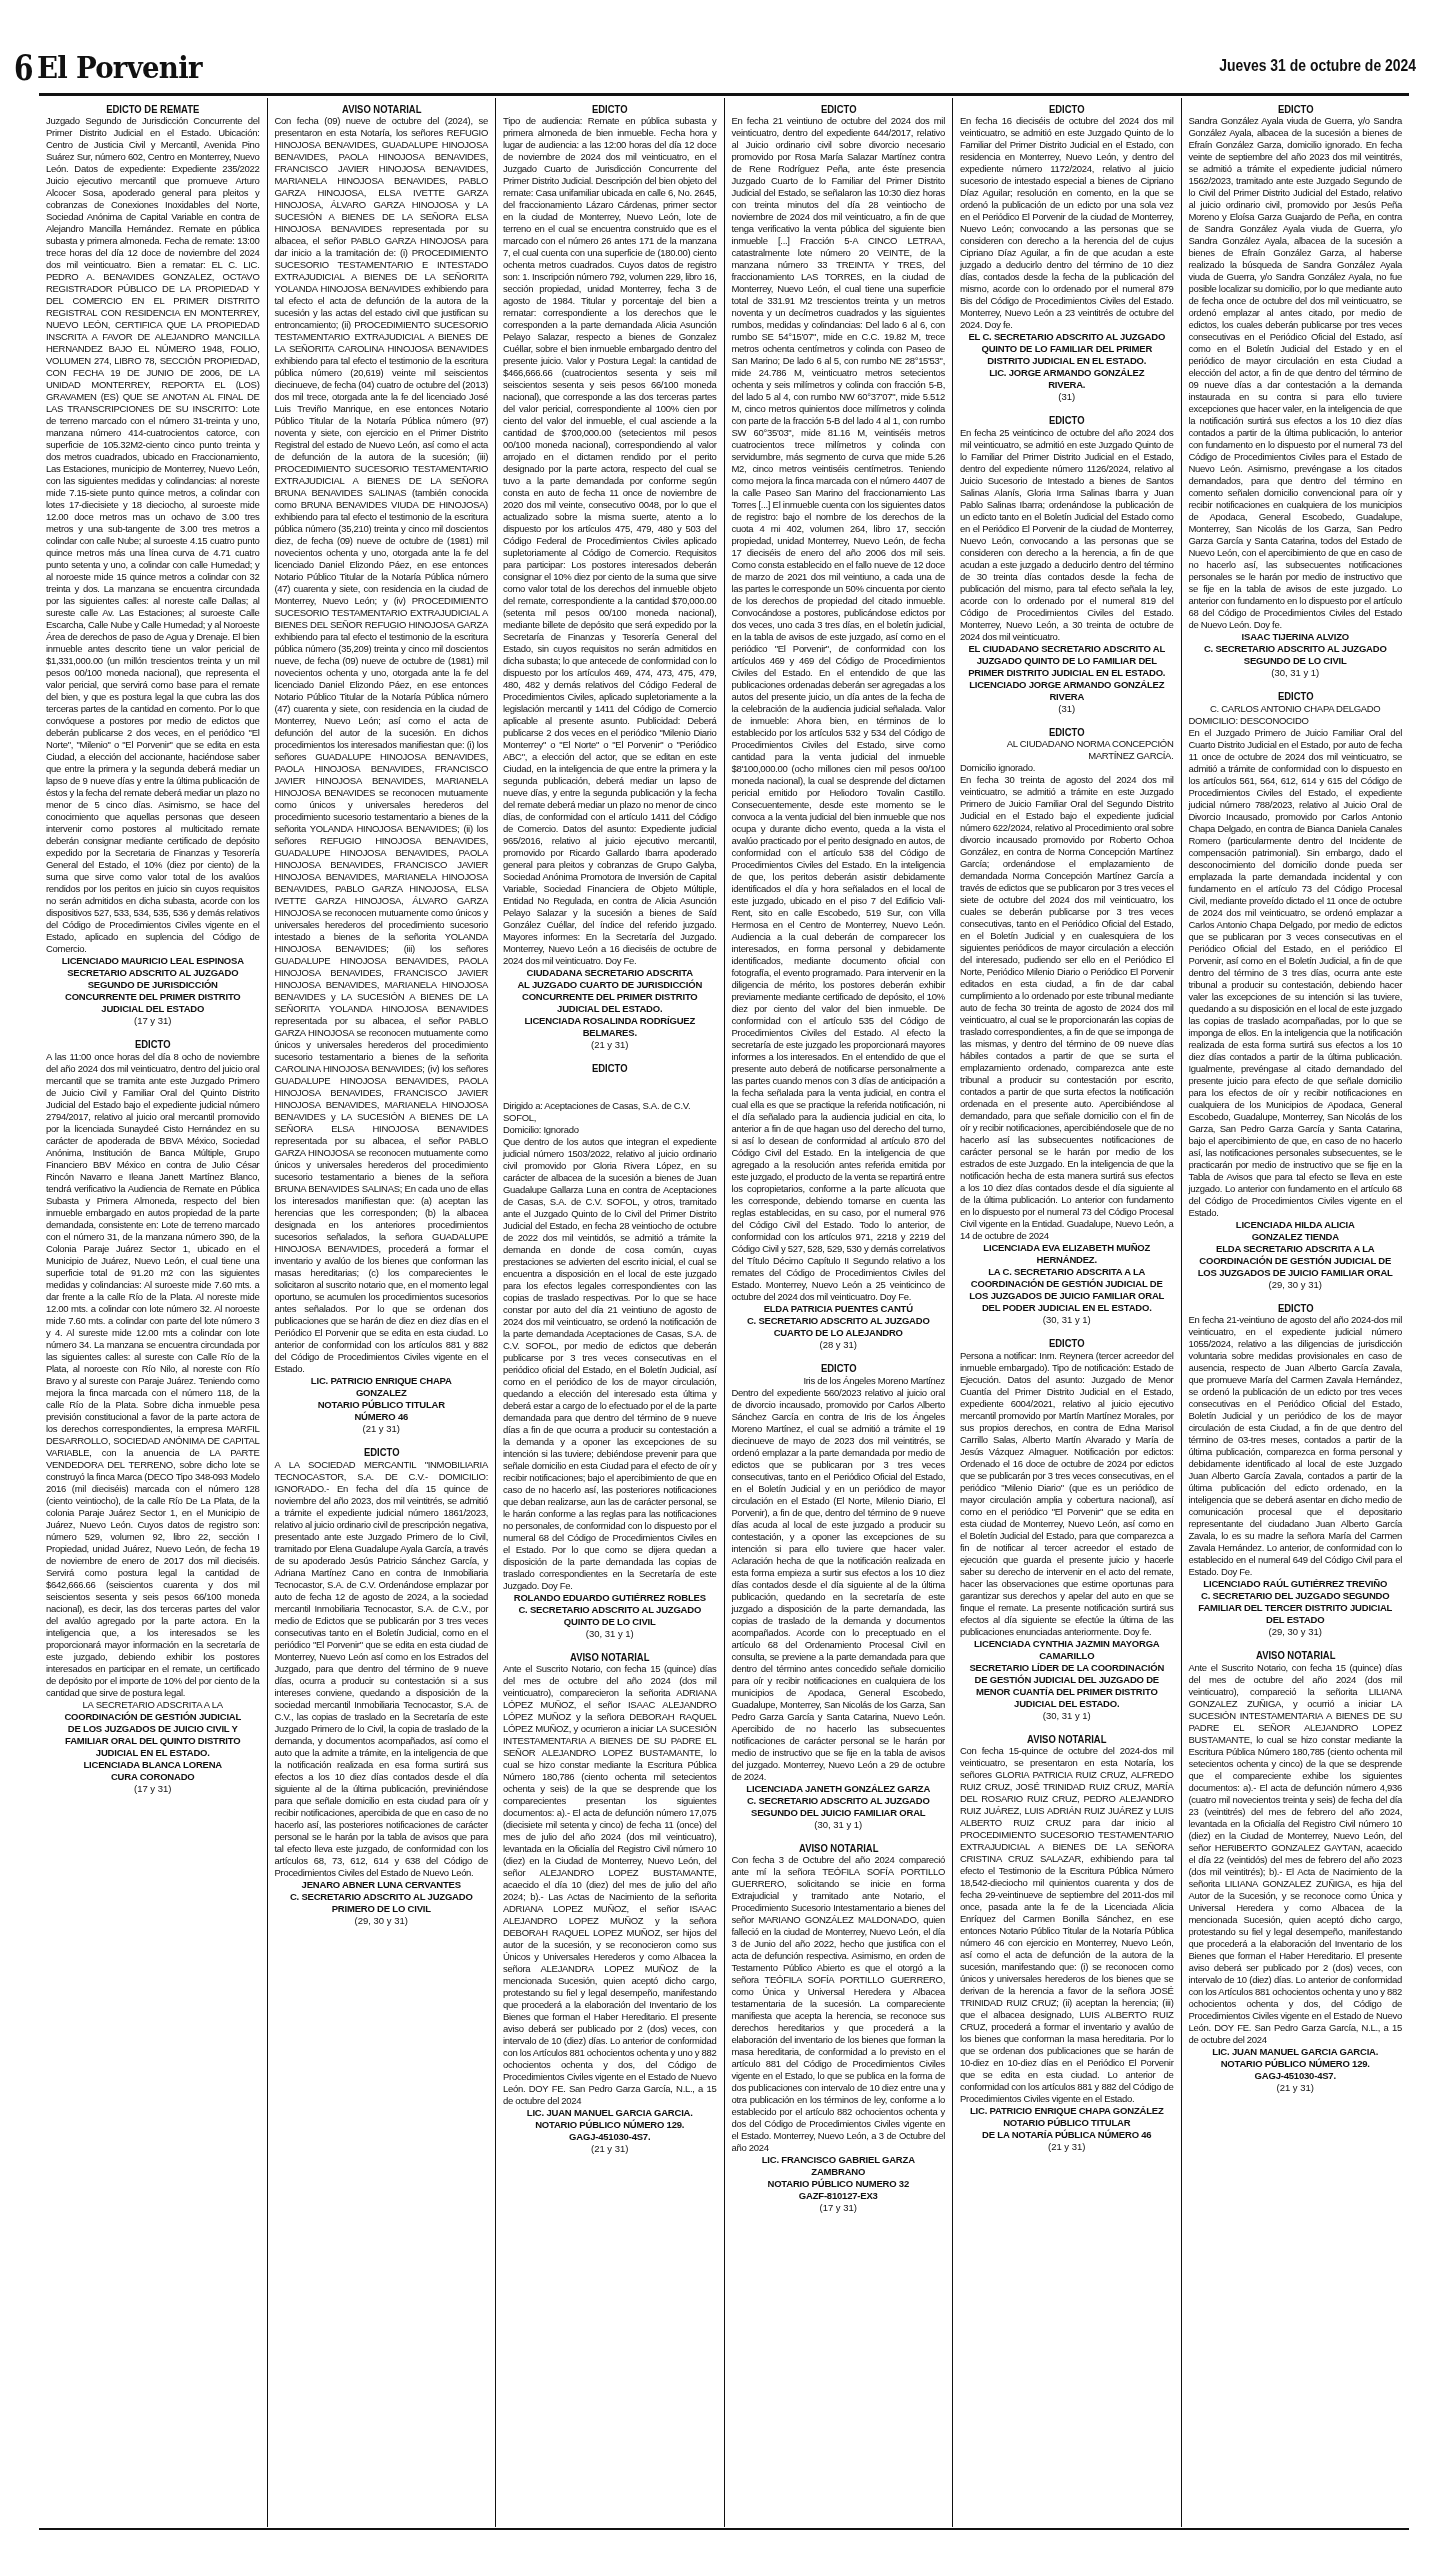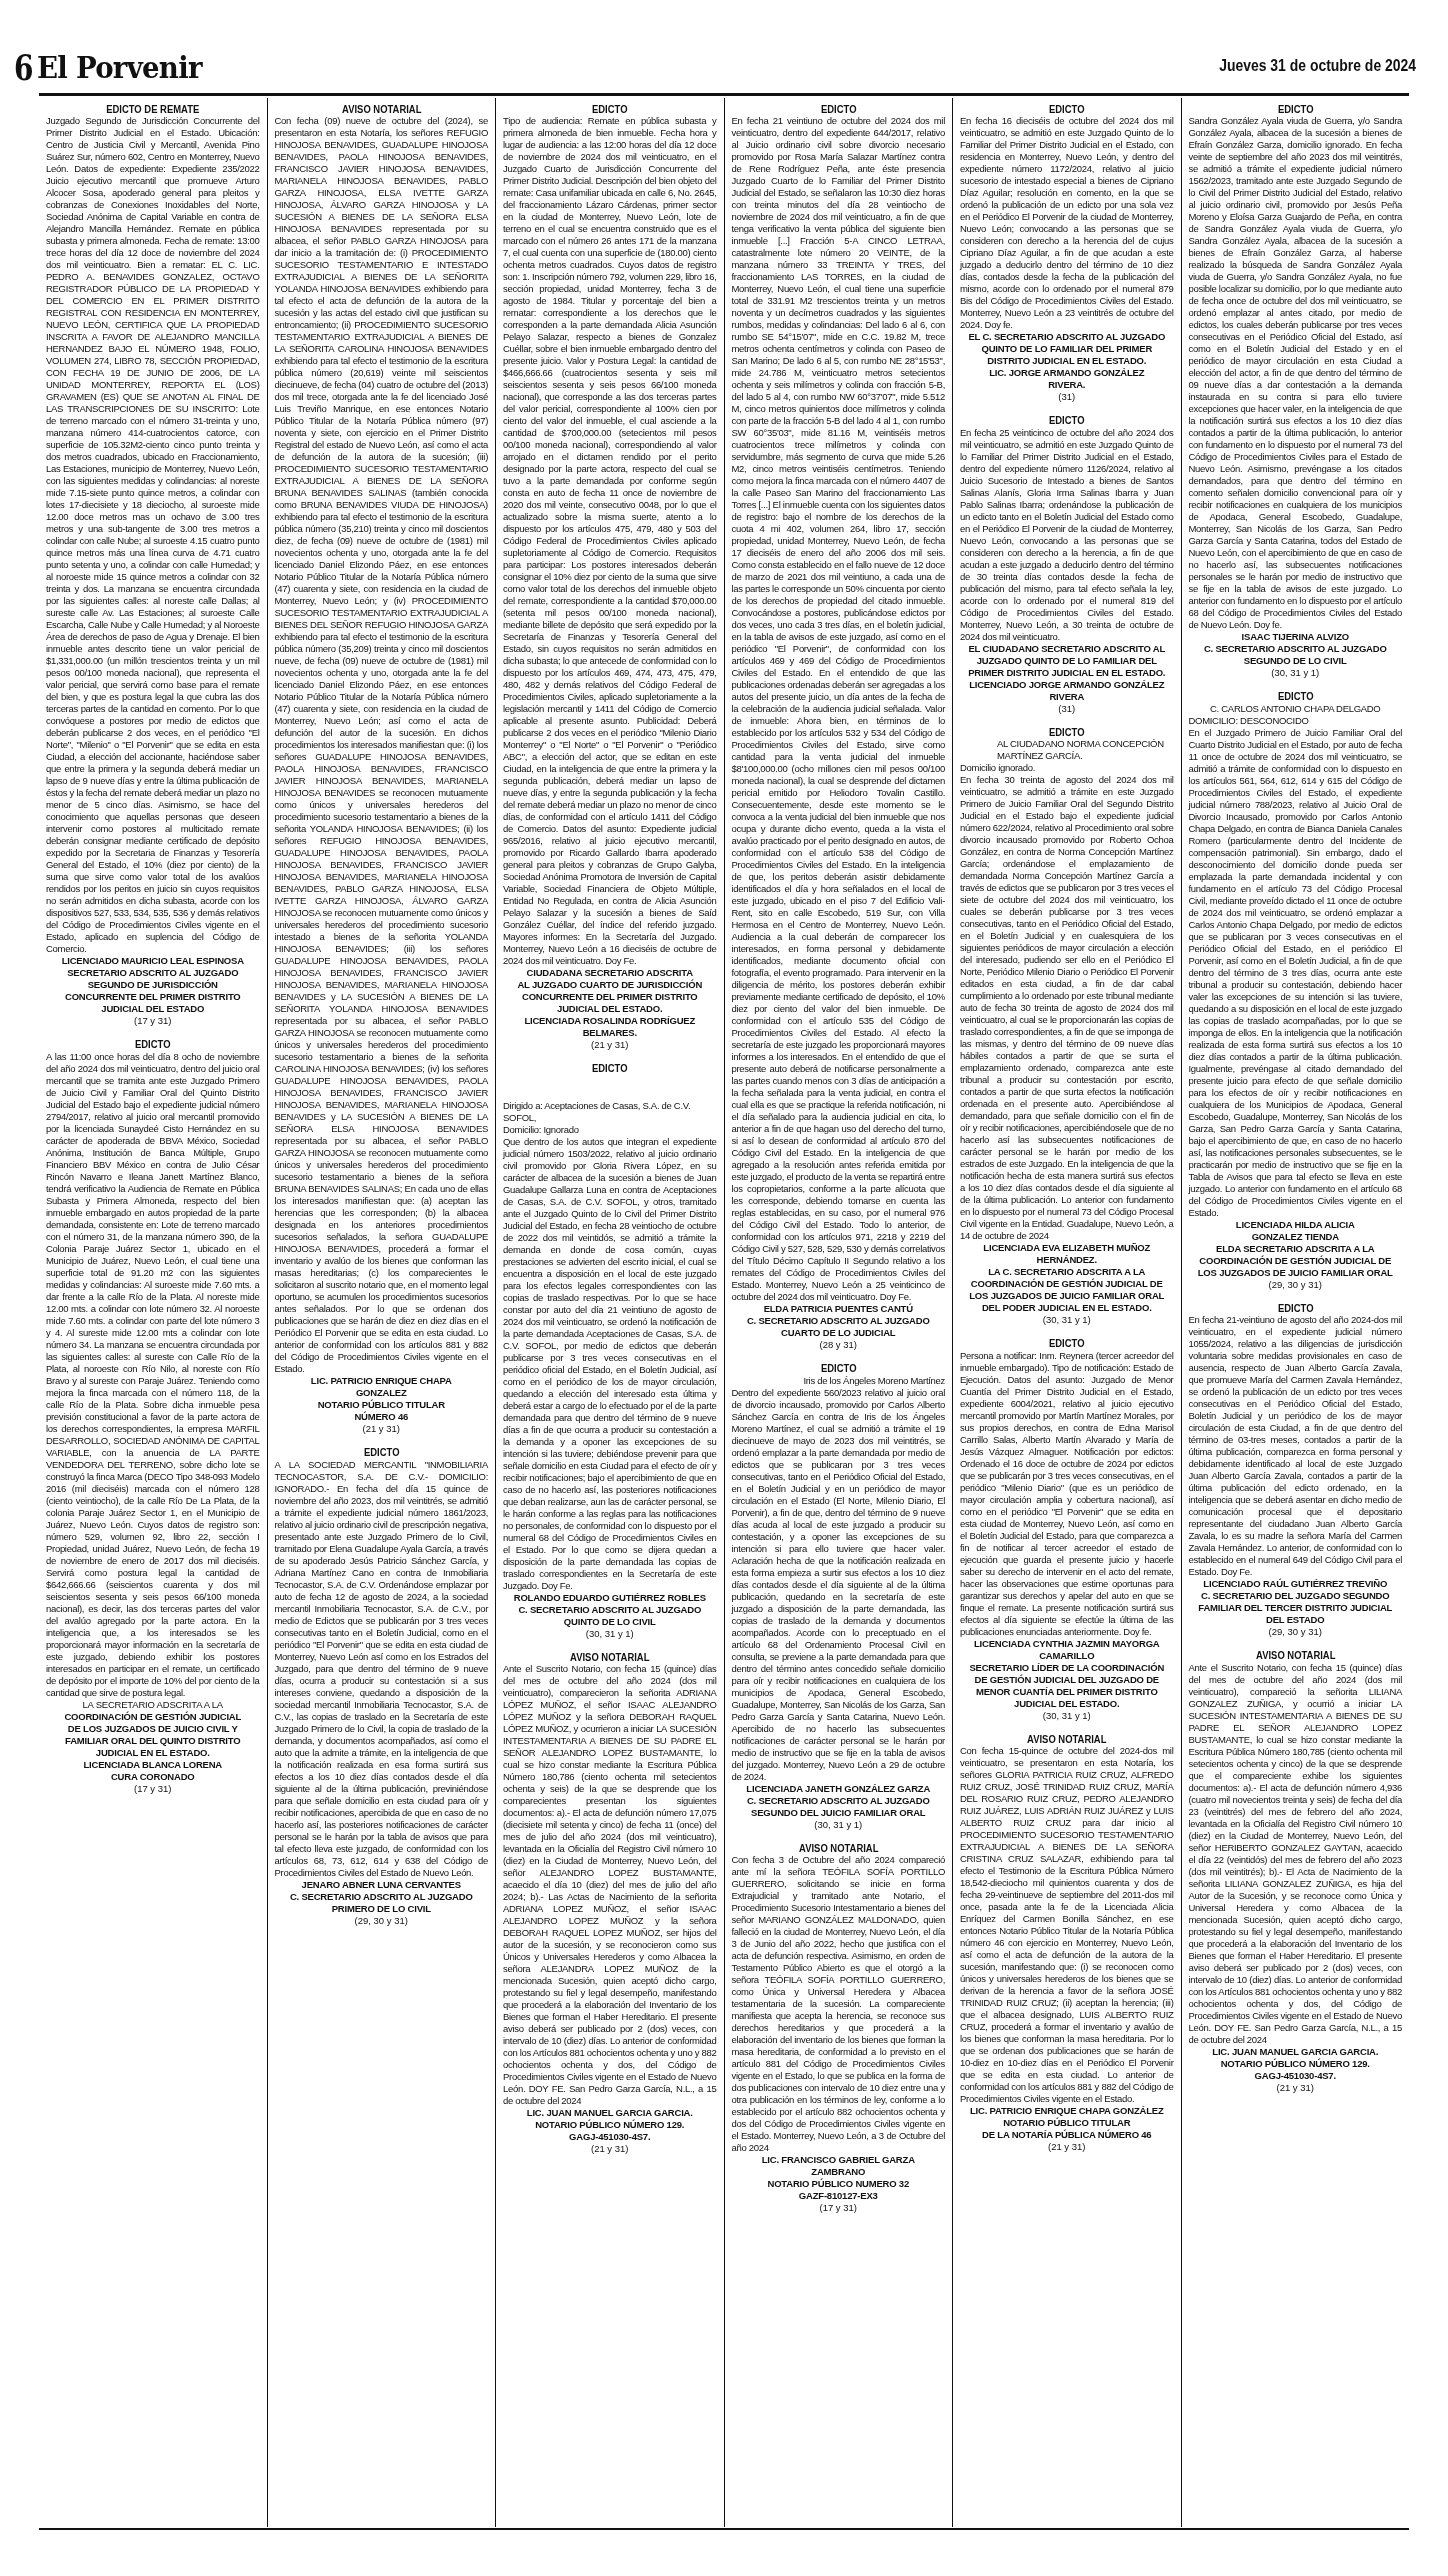--- a/index.html
+++ b/index.html
@@ -103,21 +103,21 @@
         <div class="notice-sign">GAGJ-451030-4S7.</div>
         <div class="notice-dates">(21 y 31)</div>
       </div>
     </div>
     <div class="col">
       <div class="notice">
         <div class="notice-title">EDICTO</div>
         <div class="notice-body" lang="es">En fecha 21 veintiuno de octubre del 2024 dos mil veinticuatro, dentro del expediente 644/2017, relativo al Juicio ordinario civil sobre divorcio necesario promovido por Rosa María Salazar Martínez contra de Rene Rodríguez Peña, ante éste presencia Juzgado Cuarto de lo Familiar del Primer Distrito Judicial del Estado, se señalaron las 10:30 diez horas con treinta minutos del día 28 veintiocho de noviembre de 2024 dos mil veinticuatro, a fin de que tenga verificativo la venta pública del siguiente bien inmueble [...] Fracción 5-A CINCO LETRAA, catastralmente lote número 20 VEINTE, de la manzana número 33 TREINTA Y TRES, del fraccionamiento LAS TORRES, en la ciudad de Monterrey, Nuevo León, el cual tiene una superficie total de 331.91 M2 trescientos treinta y un metros noventa y un decímetros cuadrados y las siguientes rumbos, medidas y colindancias: Del lado 6 al 6, con rumbo SE 54°15'07", mide en C.C. 19.82 M, trece metros ochenta centímetros y colinda con Paseo de San Marino; De lado 6 al 5, con rumbo NE 28°15'53", mide 24.786 M, veinticuatro metros setecientos ochenta y seis milímetros y colinda con fracción 5-B, del lado 5 al 4, con rumbo NW 60°37'07", mide 5.512 M, cinco metros quinientos doce milímetros y colinda con parte de la fracción 5-B del lado 4 al 1, con rumbo SW 60°35'03", mide 81.16 M, veintiséis metros cuatrocientos trece milímetros y colinda con servidumbre, más segmento de curva que mide 5.26 M2, cinco metros veintiséis centímetros. Teniendo como mejora la finca marcada con el número 4407 de la calle Paseo San Marino del fraccionamiento Las Torres [...] El inmueble cuenta con los siguientes datos de registro: bajo el nombre de los derechos de la cuota 4 mi 402, volumen 264, libro 17, sección propiedad, unidad Monterrey, Nuevo León, de fecha 17 dieciséis de enero del año 2006 dos mil seis. Como consta establecido en el fallo nueve de 12 doce de marzo de 2021 dos mil veintiuno, a cada una de las partes le corresponde un 50% cincuenta por ciento de los derechos de propiedad del citado inmueble. Convocándose a postores, publicándose edictos por dos veces, uno cada 3 tres días, en el boletín judicial, en la tabla de avisos de este juzgado, así como en el periódico "El Porvenir", de conformidad con los artículos 469 y 469 del Código de Procedimientos Civiles del Estado. En el entendido de que las publicaciones ordenadas deberán ser agregadas a los autos del presente juicio, un día antes de la fecha de la celebración de la audiencia judicial señalada. Valor de inmueble: Ahora bien, en términos de lo establecido por los artículos 532 y 534 del Código de Procedimientos Civiles del Estado, sirve como cantidad para la venta judicial del inmueble $8'100,000.00 (ocho millones cien mil pesos 00/100 moneda nacional), la cual se desprende del dictamen pericial emitido por Heliodoro Tovalin Castillo. Consecuentemente, desde este momento se le convoca a la venta judicial del bien inmueble que nos ocupa y durante dicho evento, queda a la vista el avalúo practicado por el perito designado en autos, de conformidad con el artículo 538 del Código de Procedimientos Civiles del Estado. En la inteligencia de que, los peritos deberán asistir debidamente identificados el día y hora señalados en el local de este juzgado, ubicado en el piso 7 del Edificio Vali-Rent, sito en calle Escobedo, 519 Sur, con Villa Hermosa en el Centro de Monterrey, Nuevo León. Audiencia a la cual deberán de comparecer los interesados, en forma personal y debidamente identificados, mediante documento oficial con fotografía, el evento programado. Para intervenir en la diligencia de mérito, los postores deberán exhibir previamente mediante certificado de depósito, el 10% diez por ciento del valor del bien inmueble. De conformidad con el artículo 535 del Código de Procedimientos Civiles del Estado. Al efecto la secretaría de este juzgado les proporcionará mayores informes a los interesados. En el entendido de que el presente auto deberá de notificarse personalmente a las partes cuando menos con 3 días de anticipación a la fecha señalada para la venta judicial, en contra el cual ella es que se practique la referida notificación, ni el día señalado para la audiencia judicial en cita, lo anterior a fin de que hagan uso del derecho del turno, si así lo desean de conformidad al artículo 870 del Código Civil del Estado. En la inteligencia de que agregado a la resolución antes referida emitida por este juzgado, el producto de la venta se repartirá entre los copropietarios, conforme a la parte alícuota que les corresponde, debiendo tomarse en cuenta las reglas establecidas, en su caso, por el numeral 976 del Código Civil del Estado. Todo lo anterior, de conformidad con los artículos 971, 2218 y 2219 del Código Civil y 527, 528, 529, 530 y demás correlativos del Título Décimo Capítulo II Segundo relativo a los remates del Código de Procedimientos Civiles del Estado. Monterrey, Nuevo León a 25 veinticinco de octubre del 2024 dos mil veinticuatro. Doy Fe.</div>
         <div class="notice-sign">ELDA PATRICIA PUENTES CANTÚ</div>
         <div class="notice-sign">C. SECRETARIO ADSCRITO AL JUZGADO</div>
-        <div class="notice-sign">CUARTO DE LO JUDICIAL</div>
+        <div class="notice-sign">CUARTO DE LO ALEJANDRO</div>
         <div class="notice-dates">(28 y 31)</div>
       </div>
       <div class="notice">
         <div class="notice-title">EDICTO</div>
         <div class="notice-body" style="text-align: right;">Iris de los Ángeles Moreno Martínez</div>
         <div class="notice-body" lang="es">Dentro del expediente 560/2023 relativo al juicio oral de divorcio incausado, promovido por Carlos Alberto Sánchez García en contra de Iris de los Ángeles Moreno Martínez, el cual se admitió a trámite el 19 diecinueve de mayo de 2023 dos mil veintitrés, se ordenó emplazar a la parte demandada por medio de edictos que se publicaran por 3 tres veces consecutivas, tanto en el Periódico Oficial del Estado, en el Boletín Judicial y en un periódico de mayor circulación en el Estado (El Norte, Milenio Diario, El Porvenir), a fin de que, dentro del término de 9 nueve días acuda al local de este juzgado a producir su contestación, y a oponer las excepciones de su intención si para ello tuviere que hacer valer. Aclaración hecha de que la notificación realizada en esta forma empieza a surtir sus efectos a los 10 diez días contados desde el día siguiente al de la última publicación, quedando en la secretaría de este juzgado a disposición de la parte demandada, las copias de traslado de la demanda y documentos acompañados. Acorde con lo preceptuado en el artículo 68 del Ordenamiento Procesal Civil en consulta, se previene a la parte demandada para que dentro del término antes concedido señale domicilio para oír y recibir notificaciones en cualquiera de los municipios de Apodaca, General Escobedo, Guadalupe, Monterrey, San Nicolás de los Garza, San Pedro Garza García y Santa Catarina, Nuevo León. Apercibido de no hacerlo las subsecuentes notificaciones de carácter personal se le harán por medio de instructivo que se fije en la tabla de avisos del juzgado. Monterrey, Nuevo León a 29 de octubre de 2024.</div>
         <div class="notice-sign">LICENCIADA JANETH GONZÁLEZ GARZA</div>
         <div class="notice-sign">C. SECRETARIO ADSCRITO AL JUZGADO</div>
         <div class="notice-sign">SEGUNDO DEL JUICIO FAMILIAR ORAL</div>
         <div class="notice-dates">(30, 31 y 1)</div>
@@ -144,21 +144,21 @@
       <div class="notice">
         <div class="notice-title">EDICTO</div>
         <div class="notice-body" lang="es">En fecha 25 veinticinco de octubre del año 2024 dos mil veinticuatro, se admitió en este Juzgado Quinto de lo Familiar del Primer Distrito Judicial en el Estado, dentro del expediente número 1126/2024, relativo al Juicio Sucesorio de Intestado a bienes de Santos Salinas Alanís, Gloria Irma Salinas Ibarra y Juan Pablo Salinas Ibarra; ordenándose la publicación de un edicto tanto en el Boletín Judicial del Estado como en el Periódico El Porvenir de la ciudad de Monterrey, Nuevo León, convocando a las personas que se consideren con derecho a la herencia, a fin de que acudan a este juzgado a deducirlo dentro del término de 30 treinta días contados desde la fecha de publicación del mismo, para tal efecto señala la ley, acorde con lo ordenado por el numeral 819 del Código de Procedimientos Civiles del Estado. Monterrey, Nuevo León, a 30 treinta de octubre de 2024 dos mil veinticuatro.</div>
         <div class="notice-sign">EL CIUDADANO SECRETARIO ADSCRITO AL JUZGADO QUINTO DE LO FAMILIAR DEL PRIMER DISTRITO JUDICIAL EN EL ESTADO.</div>
         <div class="notice-sign">LICENCIADO JORGE ARMANDO GONZÁLEZ</div>
         <div class="notice-sign">RIVERA</div>
         <div class="notice-dates">(31)</div>
       </div>
       <div class="notice">
         <div class="notice-title">EDICTO</div>
-        <div class="notice-body" style="text-align: left; margin-left: 37px;">AL CIUDADANO NORMA CONCEPCIÓN MARTÍNEZ GARCÍA.</div>
+        <div class="notice-body" style="text-align: right; margin-left: 37px;">AL CIUDADANO NORMA CONCEPCIÓN MARTÍNEZ GARCÍA.</div>
         <div class="notice-body" style="text-align: left;">Domicilio ignorado.</div>
         <div class="notice-body" lang="es">En fecha 30 treinta de agosto del 2024 dos mil veinticuatro, se admitió a trámite en este Juzgado Primero de Juicio Familiar Oral del Segundo Distrito Judicial en el Estado bajo el expediente judicial número 622/2024, relativo al Procedimiento oral sobre divorcio incausado promovido por Roberto Ochoa González, en contra de Norma Concepción Martínez García; ordenándose el emplazamiento de demandada Norma Concepción Martínez García a través de edictos que se publicaron por 3 tres veces el siete de octubre del 2024 dos mil veinticuatro, los cuales se deberán publicarse por 3 tres veces consecutivas, tanto en el Periódico Oficial del Estado, en el Boletín Judicial y en cualesquiera de los siguientes periódicos de mayor circulación a elección del interesado, pudiendo ser ello en el Periódico El Norte, Periódico Milenio Diario o Periódico El Porvenir editados en esta ciudad, a fin de dar cabal cumplimiento a lo ordenado por este tribunal mediante auto de fecha 30 treinta de agosto de 2024 dos mil veinticuatro, al cual se le proporcionarán las copias de traslado correspondientes, a fin de que se imponga de las mismas, y dentro del término de 09 nueve días hábiles contados a partir de que se surta el emplazamiento ordenado, comparezca ante este tribunal a producir su contestación por escrito, contados a partir de que surta efectos la notificación ordenada en el presente auto. Apercibiéndose al demandado, para que señale domicilio con el fin de oír y recibir notificaciones, apercibiéndosele que de no hacerlo así las subsecuentes notificaciones de carácter personal se le harán por medio de los estrados de este Juzgado. En la inteligencia de que la notificación hecha de esta manera surtirá sus efectos a los 10 diez días contados desde el día siguiente al de la última publicación. Lo anterior con fundamento en lo dispuesto por el numeral 73 del Código Procesal Civil vigente en la Entidad. Guadalupe, Nuevo León, a 14 de octubre de 2024</div>
         <div class="notice-sign">LICENCIADA EVA ELIZABETH MUÑOZ</div>
         <div class="notice-sign">HERNÁNDEZ.</div>
         <div class="notice-sign">LA C. SECRETARIO ADSCRITA A LA</div>
         <div class="notice-sign">COORDINACIÓN DE GESTIÓN JUDICIAL DE</div>
         <div class="notice-sign">LOS JUZGADOS DE JUICIO FAMILIAR ORAL</div>
         <div class="notice-sign">DEL PODER JUDICIAL EN EL ESTADO.</div>
         <div class="notice-dates">(30, 31 y 1)</div>
       </div>

